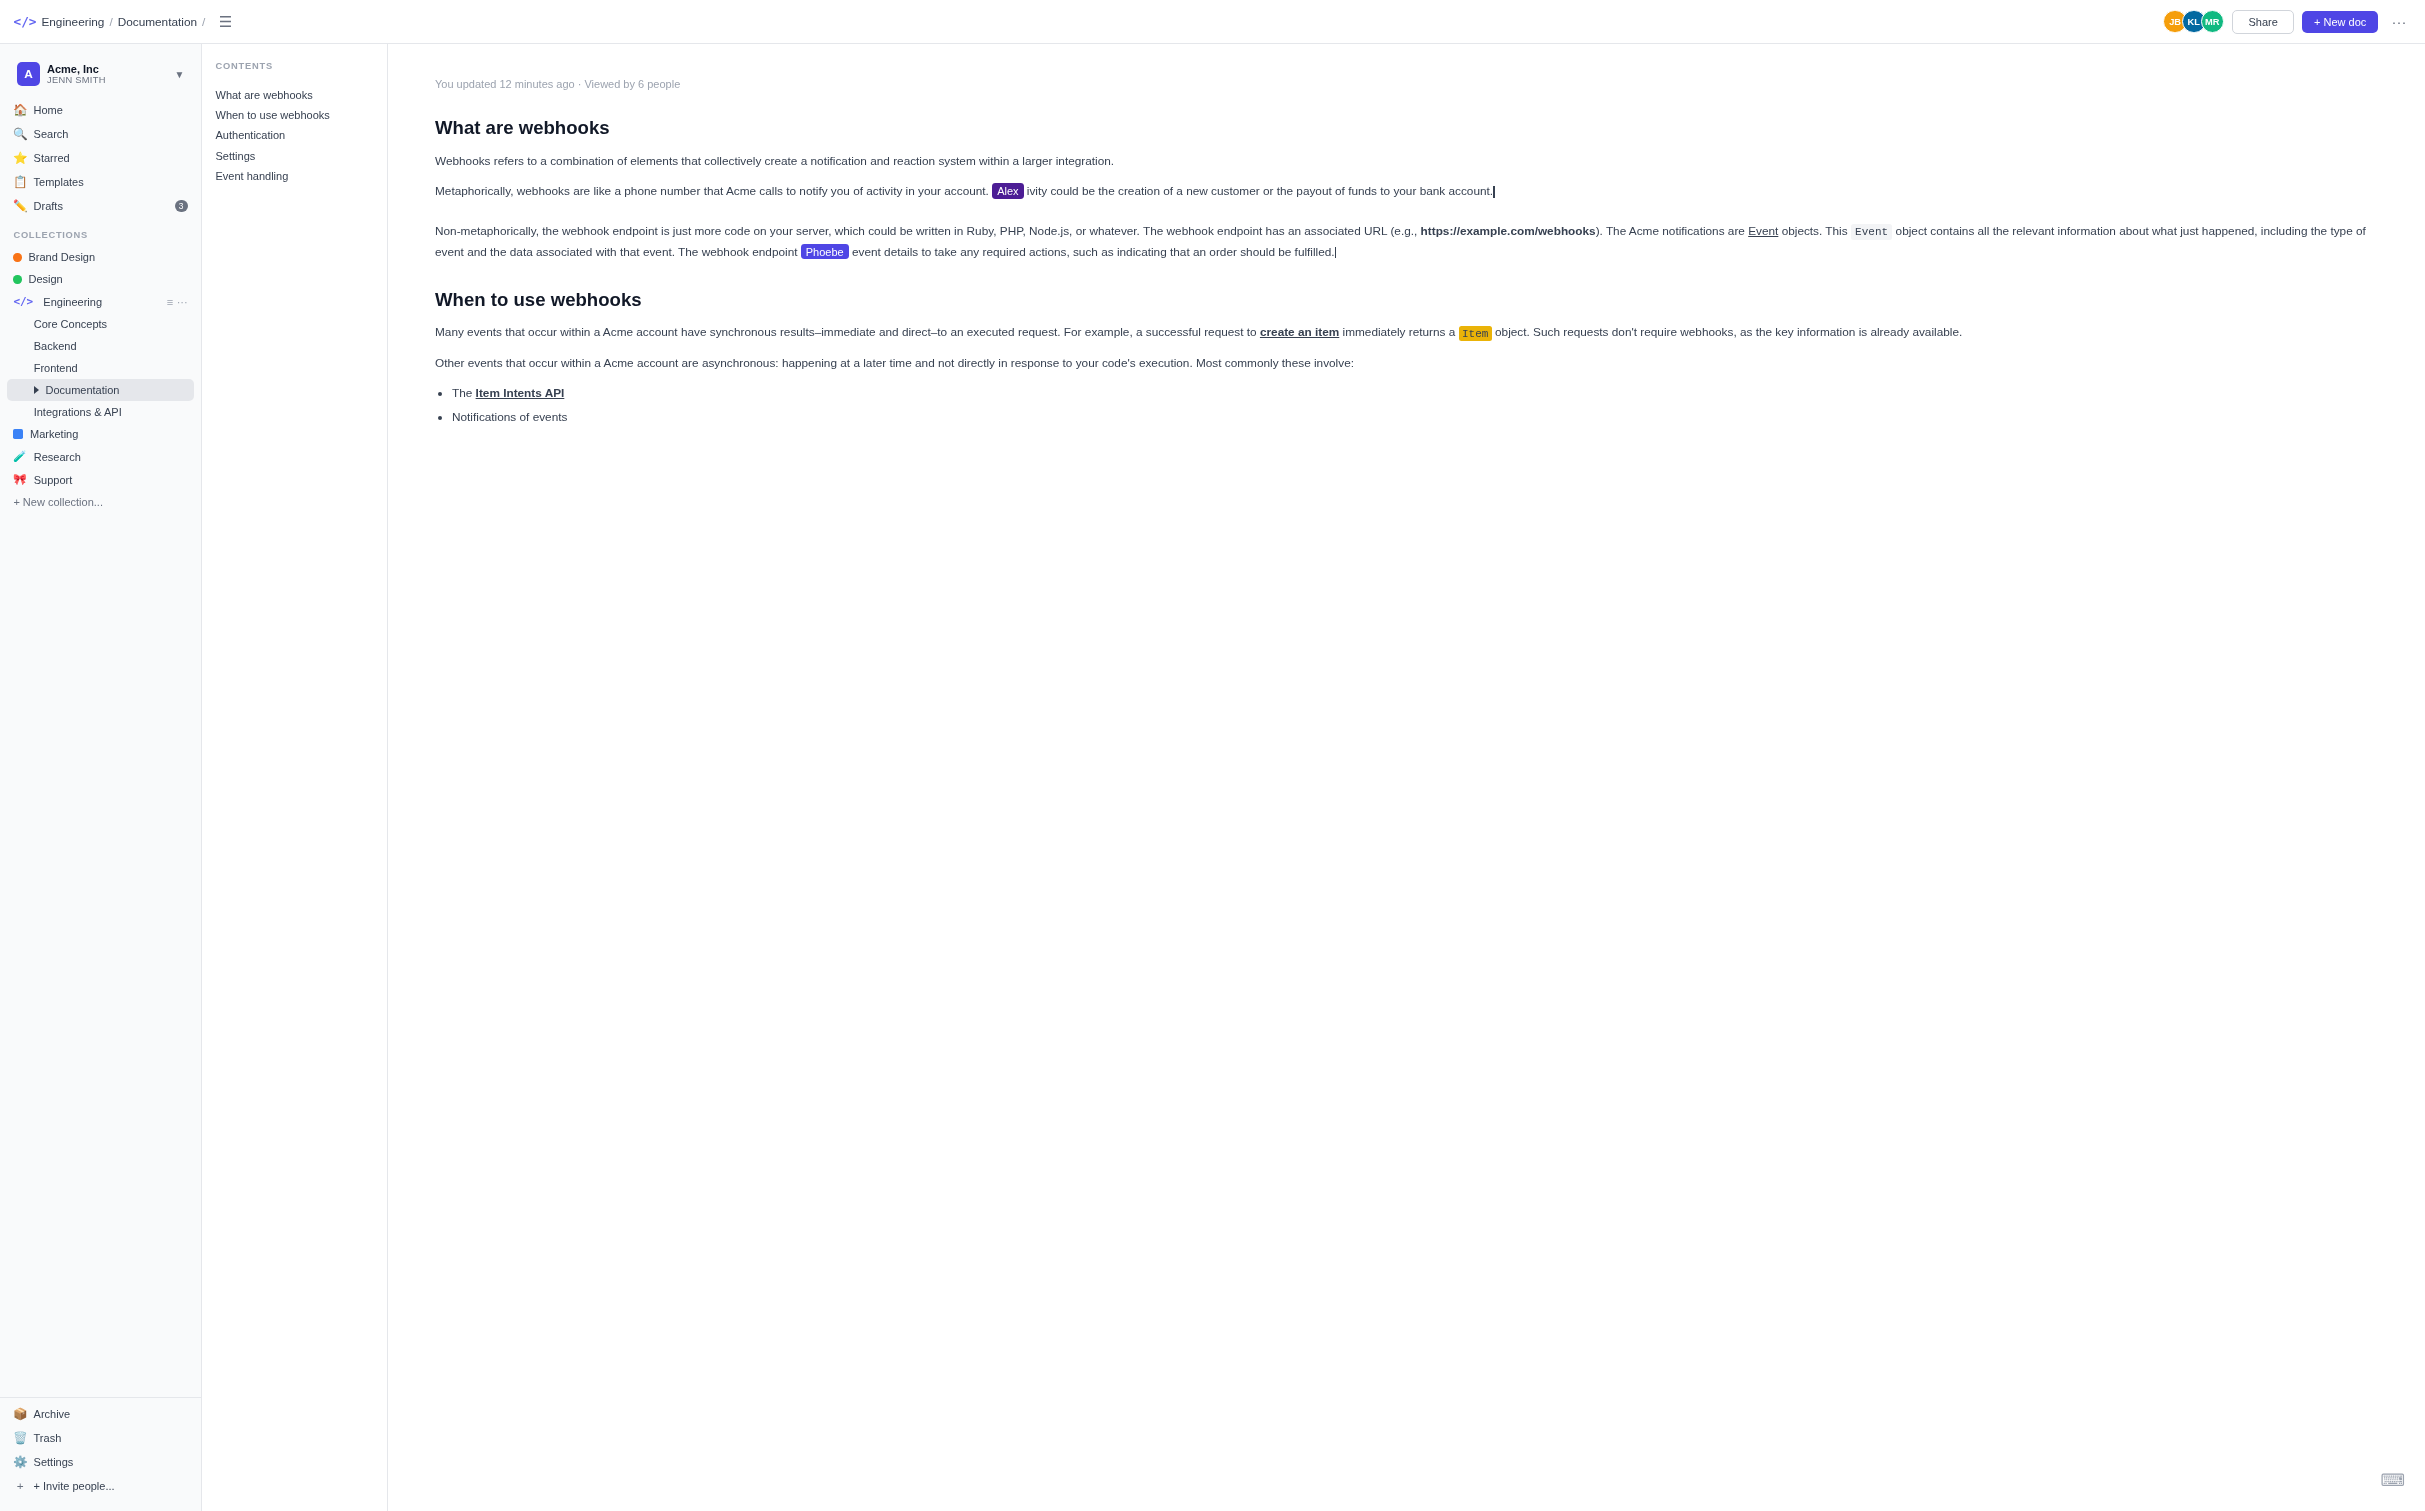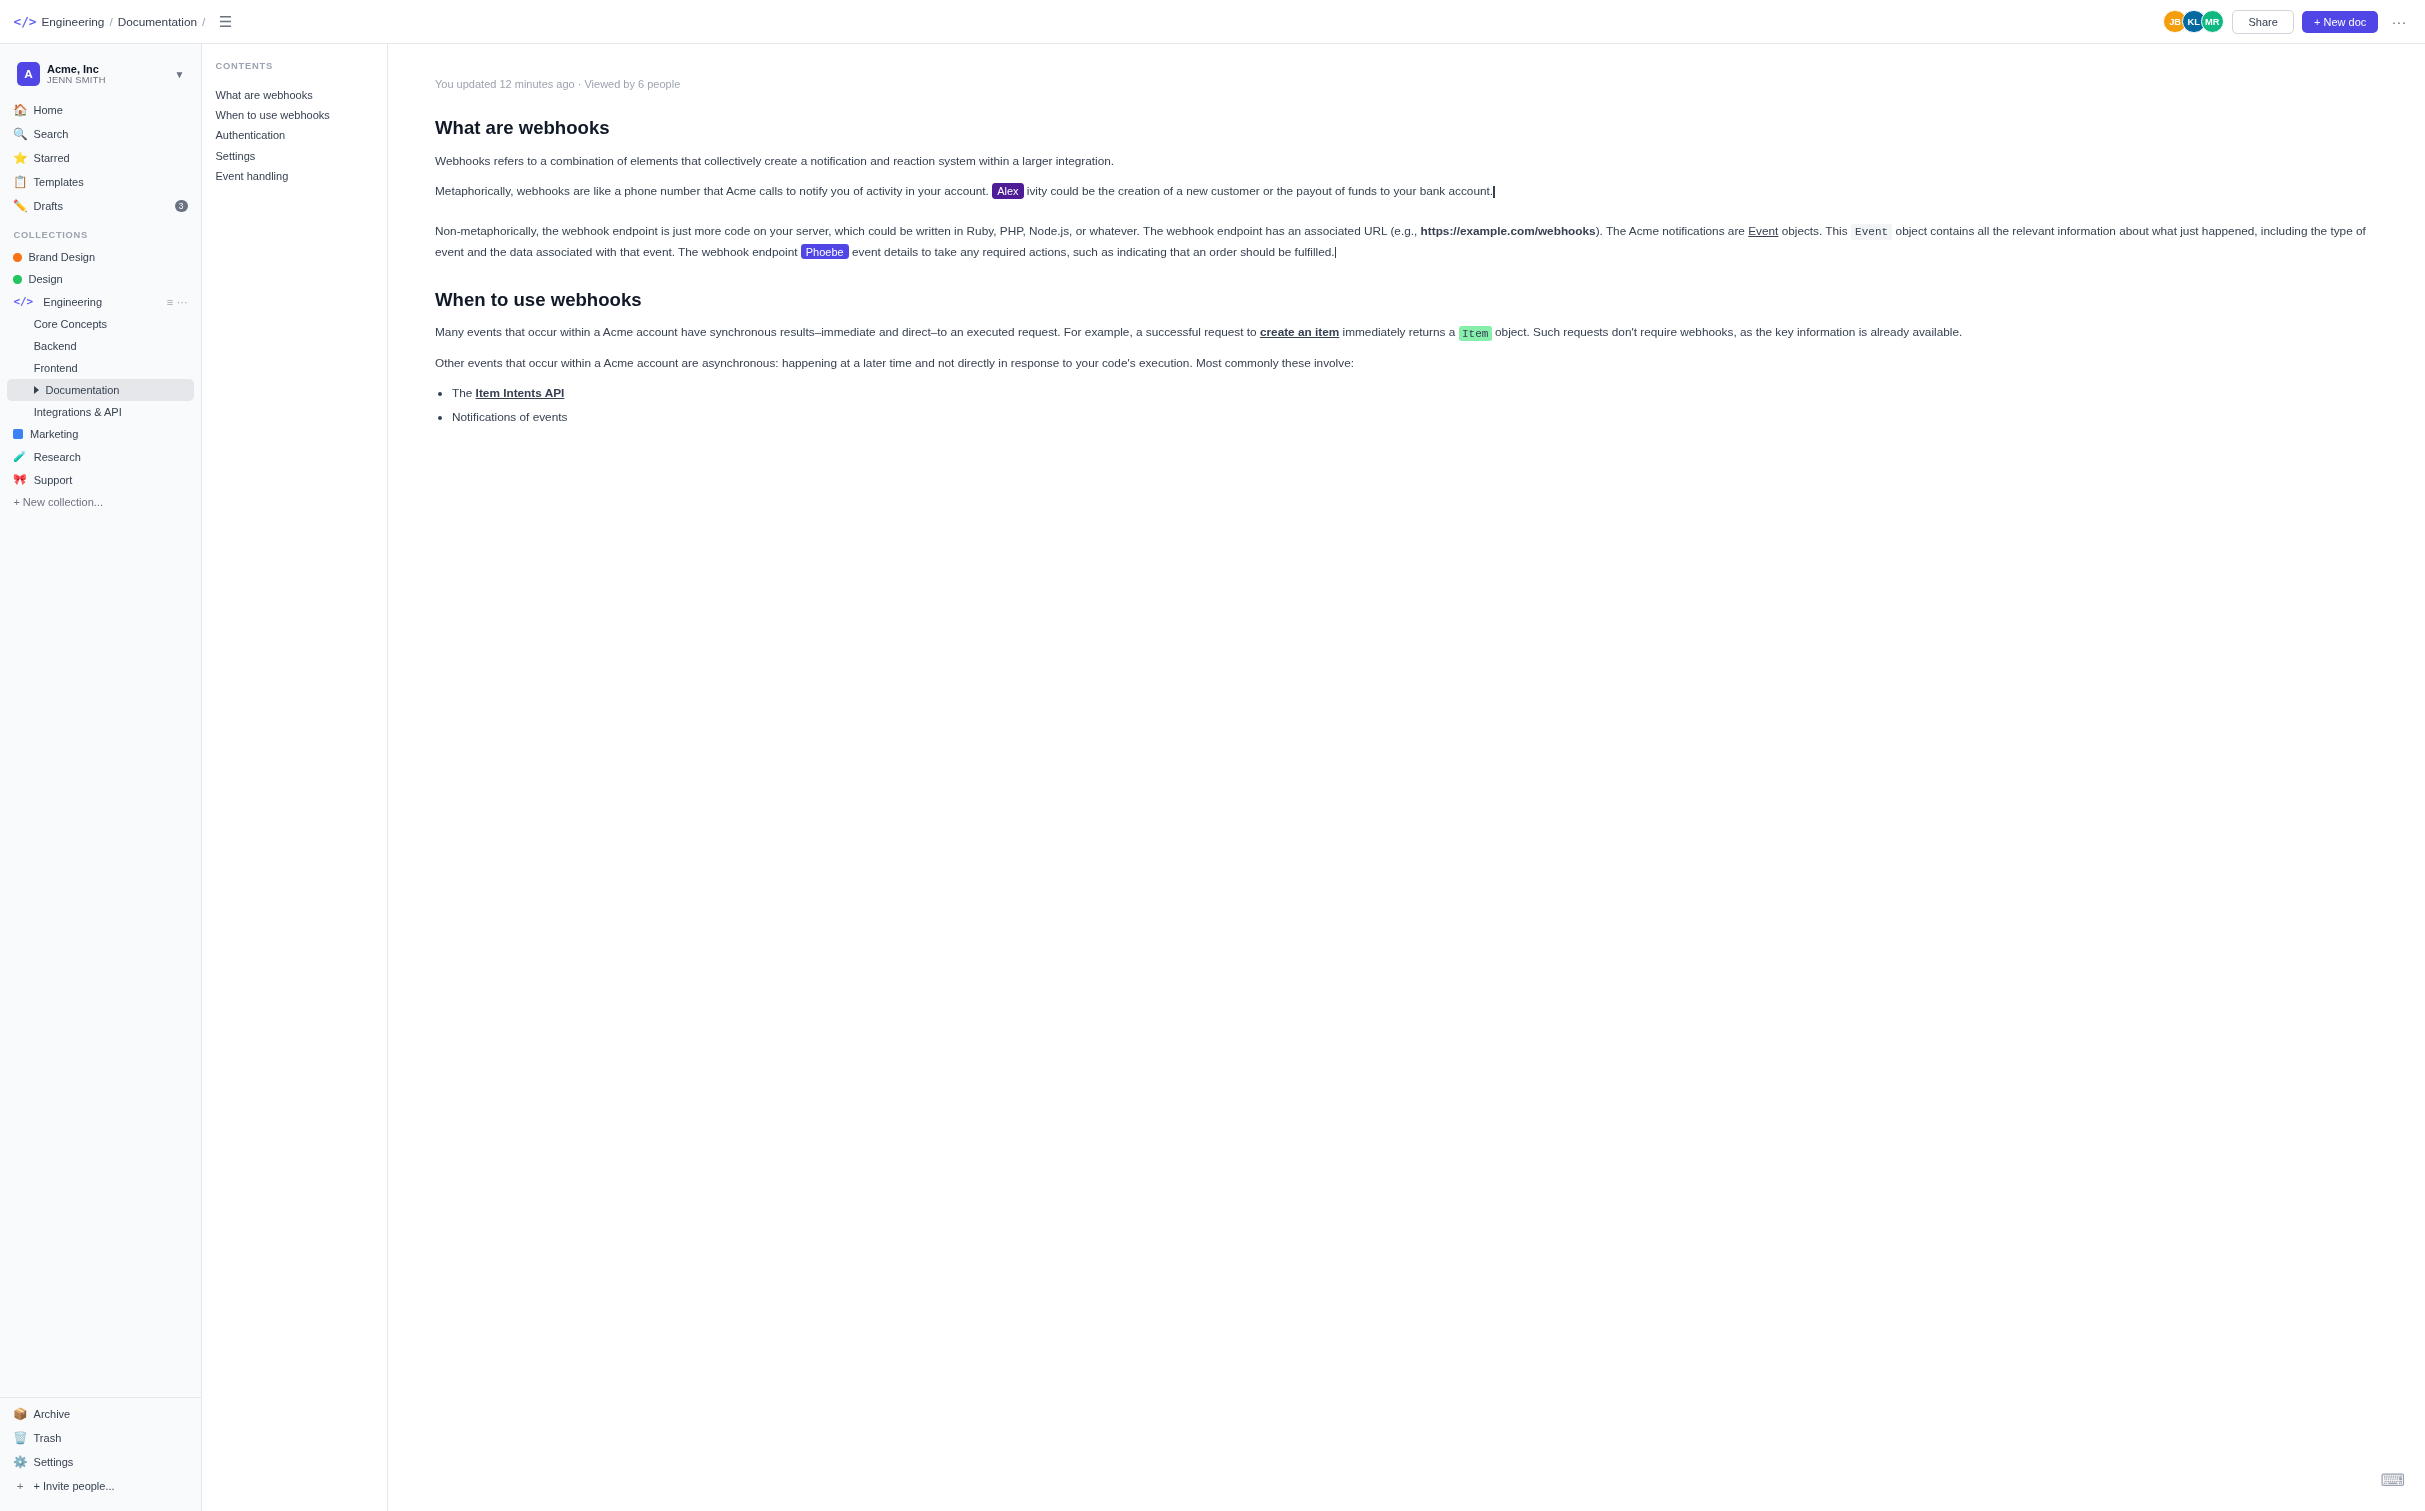--- a/index.html
+++ b/index.html
@@ -65,21 +65,21 @@
     .section-heading { font-size: 18.6px; font-weight: 700; color: #111827; margin-bottom: 11.8px; margin-top: 27px; }
     .doc-para { font-size: 11.8px; color: #374151; line-height: 1.7; margin-bottom: 10px; }
     .inline-code { font-family: 'Courier New', monospace; background: #f3f4f6; padding: 1.7px 4.2px; border-radius: 2.5px; font-size: 11px; color: #374151; }
     .highlight-orange { background: #4c1d95; color: #fff; border-radius: 3.4px; padding: 1.7px 5px; font-size: 11px; font-weight: 500; }
     .highlight-blue { background: #4f46e5; color: #fff; border-radius: 3.4px; padding: 1.7px 5px; font-size: 11px; font-weight: 500; }
     .cursor { display: inline-block; width: 1.7px; height: 11.8px; background: #374151; vertical-align: middle; }
     .bullet-list { padding-left: 17px; margin-top: 8.4px; }
     .bullet-list li { font-size: 11.8px; color: #374151; line-height: 1.7; margin-bottom: 3.4px; }
     .bullet-list li a { color: #374151; text-decoration: underline; }
     .bold-link { font-weight: 600; text-decoration: underline; cursor: pointer; }
-    .indent-code { font-family: 'Courier New', monospace; background: #86efac; padding: 1.7px 3.4px; border-radius: 2.5px; font-size: 11px; }
+    .indent-code { font-family: 'Courier New', monospace; background: #eab308; padding: 1.7px 3.4px; border-radius: 2.5px; font-size: 11px; }
   </style>
 </head>
 <body>
 
 <div class="top-header">
   <div class="top-header-left">
     <div class="breadcrumb">
       <span style="color:#6366f1; font-family: monospace; font-weight:700; font-size:12.7px;">&lt;/&gt;</span>
       <span style="cursor:pointer;">Engineering</span>
       <span class="breadcrumb-sep">/</span>

